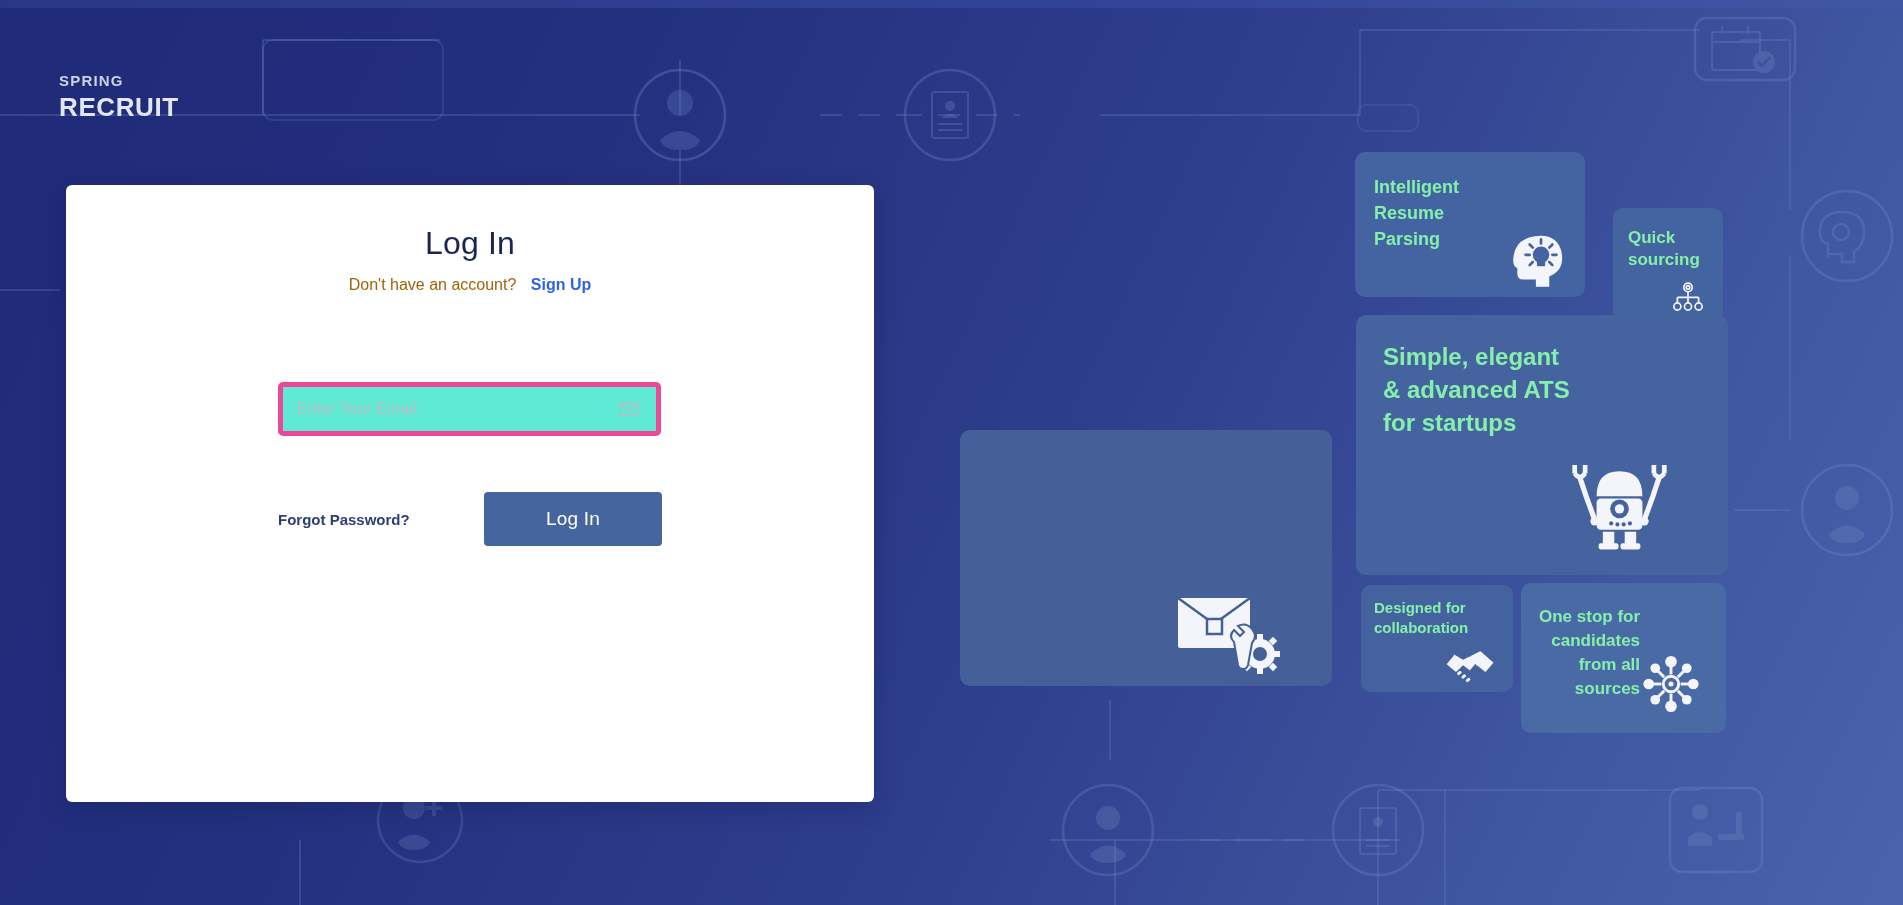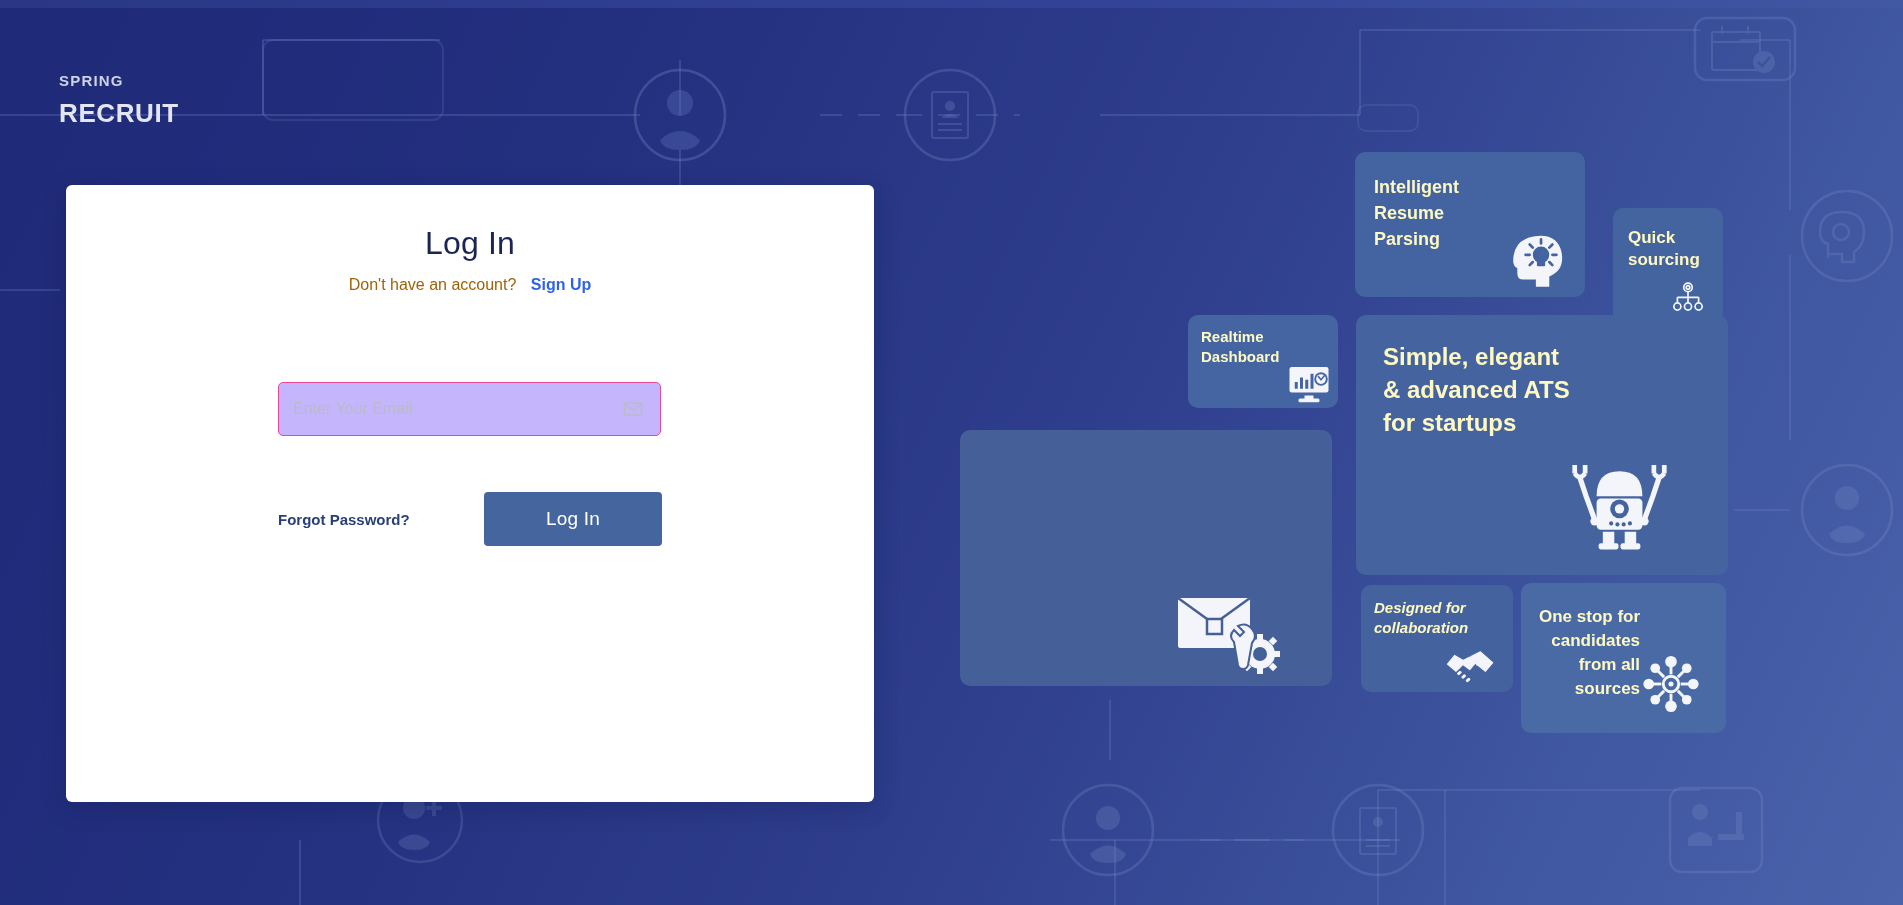--- a/index.html
+++ b/index.html
@@ -35,21 +35,21 @@
   }
   .brand-top {
     font-size: 15px; font-weight: bold; line-height: 18px;
     letter-spacing: 1.2px;
     color: #ced3e6;
   }
   .brand-bottom {
     font-size: 26px; font-weight: bold; line-height: 30px;
     letter-spacing: .6px;
     color: #e3e6f2;
-    margin-top: 8px;
+    margin-top: 2px;
   }
 
   
   .login-card {
     position: absolute; left: 66px; top: 185px;
     width: 808px; height: 617px;
     background: #ffffff;
     border-radius: 6px;
     box-shadow: 0 6px 24px rgba(10,16,60,.22);
   }
@@ -73,23 +73,23 @@
     font-weight: bold;
     margin-left: 10px;
     text-decoration: none;
     cursor: pointer;
   }
   .fields { margin-top: 88px; padding: 0 210px 0 212px; }
   .field {
     position: relative;
     width: 383px;
     height: 54px;
-    border: 1px solid #ec4899;
+    border: 5px solid #ec4899;
     border-radius: 5px;
-    background: #c4b5fd;
+    background: #5eead4;
     display: flex; align-items: center;
   }
   .field + .field { margin-top: 34px; }
   .field input {
     border: 0; outline: none;
     flex: 1;
     height: 100%;
     padding: 0 46px 0 14px;
     font-size: 16px;
     color: #3a3f52;
@@ -125,39 +125,39 @@
     font-size: 19px;
     font-family: "Liberation Sans", sans-serif;
     cursor: pointer;
     letter-spacing: .2px;
   }
 
   
   .feature {
     position: absolute;
     border-radius: 10px;
-    color: #fef9c3;
+    color: #86efac;
     overflow: hidden;
   }
   .feature .ftxt {
     position: absolute;
     white-space: pre-line;
     font-weight: bold;
   }
   .feature .ficon {
     position: absolute;
     color: #f3f5fb;
   }
 
   .f-resume    { left: 1355px; top: 152px;  width: 230px; height: 145px; background: #4363a1; }
   .f-quick     { left: 1613px; top: 208px;  width: 110px; height: 115px; background: #44649f; }
   .f-dash      { left: 1188px; top: 315px;  width: 150px; height: 93px;  background: #4565a2; }
   .f-ats       { left: 1356px; top: 315px;  width: 372px; height: 260px; background: #45649f; }
   .f-total     { left: 960px;  top: 430px;  width: 372px; height: 256px; background: #456098; }
-  .f-collab    { left: 1361px; top: 585px;  width: 152px; height: 107px; background: #44639e; font-style: italic; }
+  .f-collab    { left: 1361px; top: 585px;  width: 152px; height: 107px; background: #44639e; }
   .f-onestop   { left: 1521px; top: 583px;  width: 205px; height: 150px; background: #4a6aa5; }
 
   .f-resume .ftxt  { left: 19px; top: 22px; font-size: 18px; line-height: 26px; }
   .f-quick .ftxt   { left: 15px; top: 19px; font-size: 17px; line-height: 22px; }
   .f-dash .ftxt    { left: 13px; top: 12px; font-size: 15px; line-height: 20px; }
   .f-ats .ftxt     { left: 27px; top: 25px; font-size: 24px; line-height: 33px; }
   .f-total .ftxt   { left: 27px; top: 30px; font-size: 22px; line-height: 31px; }
   .f-collab .ftxt  { left: 13px; top: 13px; font-size: 15px; line-height: 20px; }
   .f-onestop .ftxt { left: 18px; top: 22px; font-size: 17px; line-height: 24px; text-align: right; }
 
@@ -370,42 +370,20 @@
         <line x1="9" y1="23" x2="9" y2="31"></line>
         <line x1="24" y1="23" x2="24" y2="31"></line>
         <line x1="39" y1="23" x2="39" y2="31"></line>
         <circle cx="9" cy="36" r="5"></circle>
         <circle cx="24" cy="36" r="5"></circle>
         <circle cx="39" cy="36" r="5"></circle>
       </svg>
     </div>
   </div>
 
-  <div class="feature f-dash">
-    <div class="ftxt">Realtime
-Dashboard</div>
-    <div class="ficon">
-      <svg viewBox="0 0 56 52" fill="#f3f5fb">
-        <rect x="2" y="2" width="52" height="34" rx="3"></rect>
-        <rect x="22" y="40" width="12" height="5"></rect>
-        <rect x="14" y="44" width="28" height="5" rx="2"></rect>
-        <g fill="#4565a2">
-          <rect x="9" y="22" width="4" height="9"></rect>
-          <rect x="16" y="16" width="4" height="15"></rect>
-          <rect x="23" y="19" width="4" height="12"></rect>
-          <rect x="30" y="11" width="4" height="20"></rect>
-          <circle cx="44" cy="18" r="9"></circle>
-        </g>
-        <g fill="#f3f5fb">
-          <circle cx="44" cy="18" r="6.5"></circle>
-        </g>
-        <path d="M40 14 l4 5 l5 -6" stroke="#4565a2" stroke-width="2" fill="none"></path>
-      </svg>
-    </div>
-  </div>
 
   <div class="feature f-ats">
     <div class="ftxt">Simple, elegant
 &amp; advanced ATS
 for startups</div>
     <div class="ficon">
       <svg viewBox="0 0 120 100" fill="#f3f5fb">
 
         <path d="M38 46 q0 -24 22 -24 q22 0 22 24 z"></path>
 

